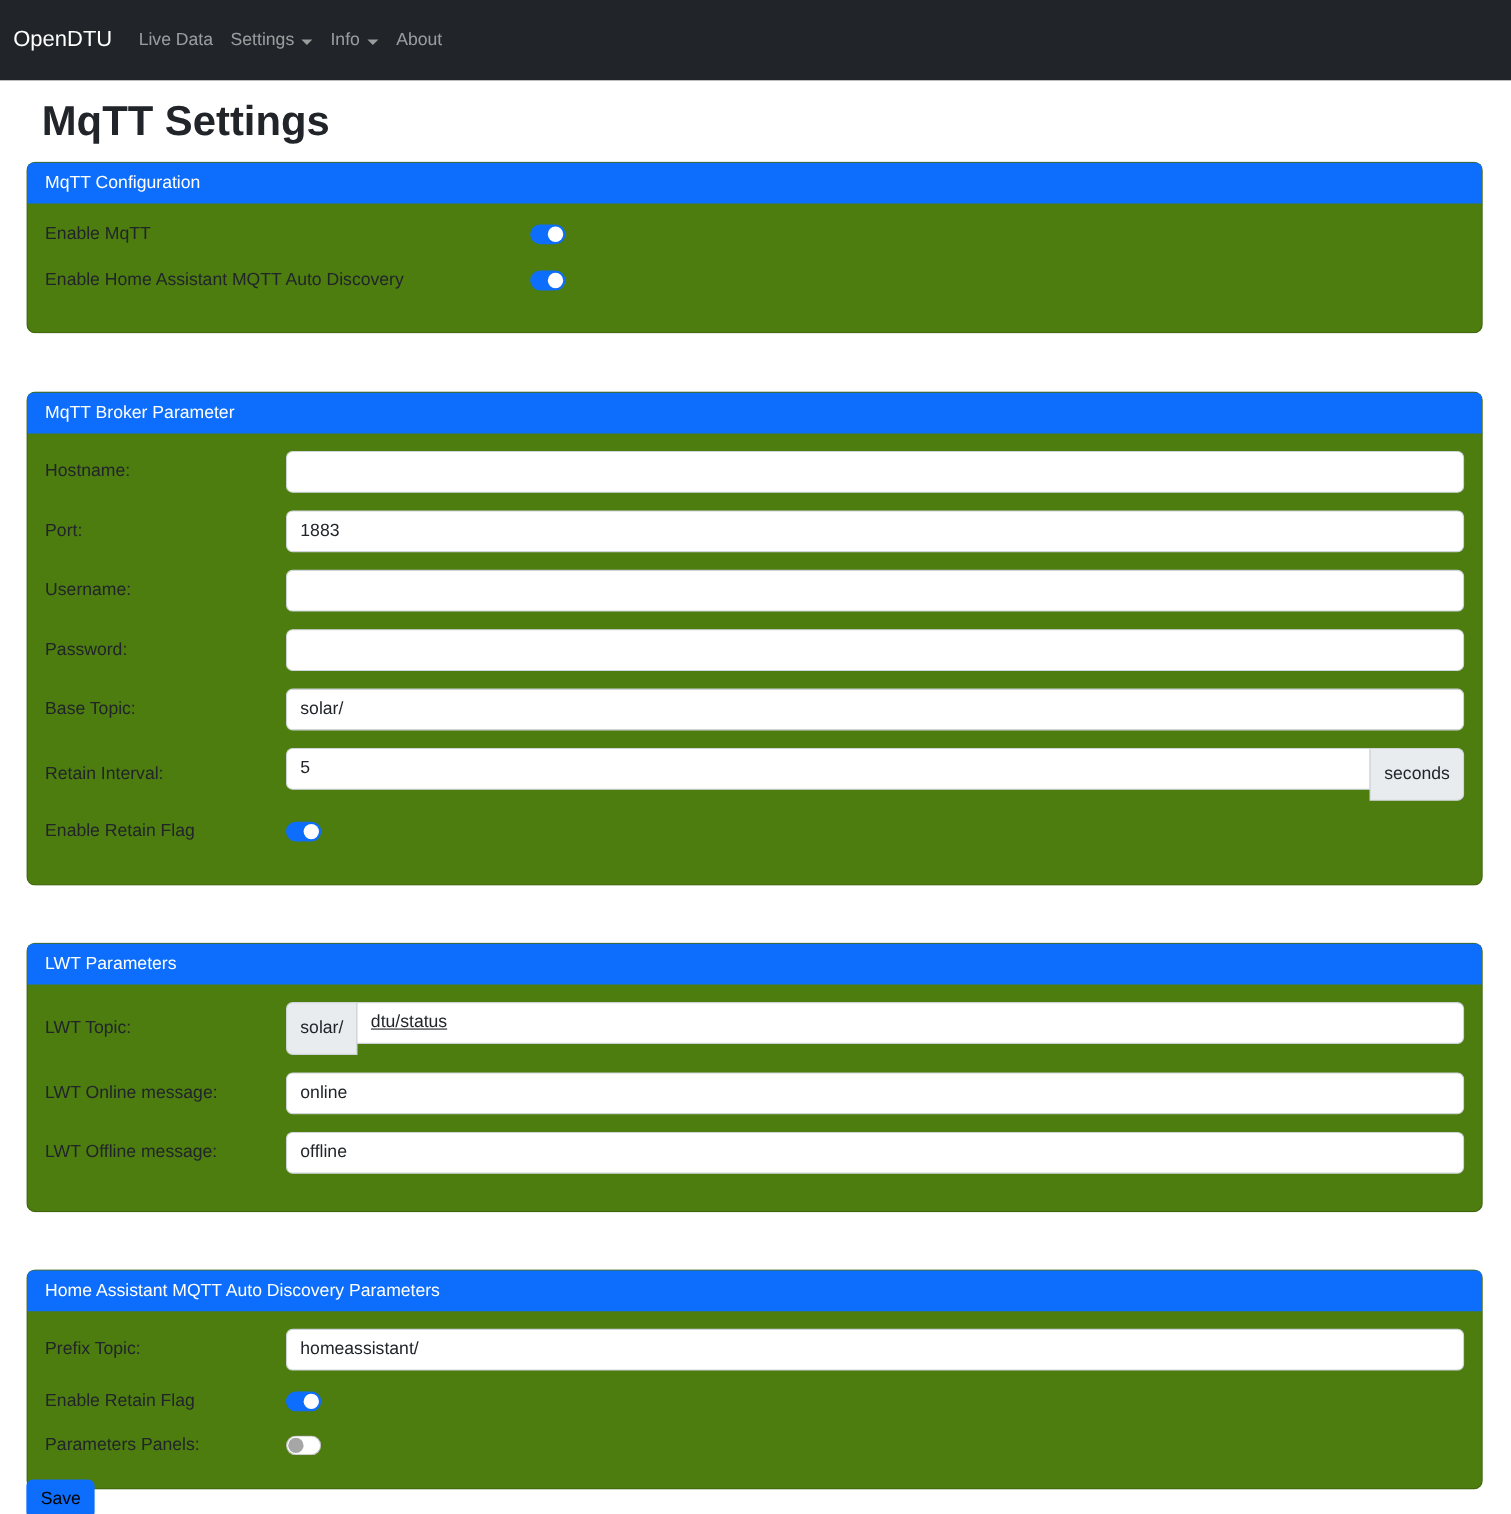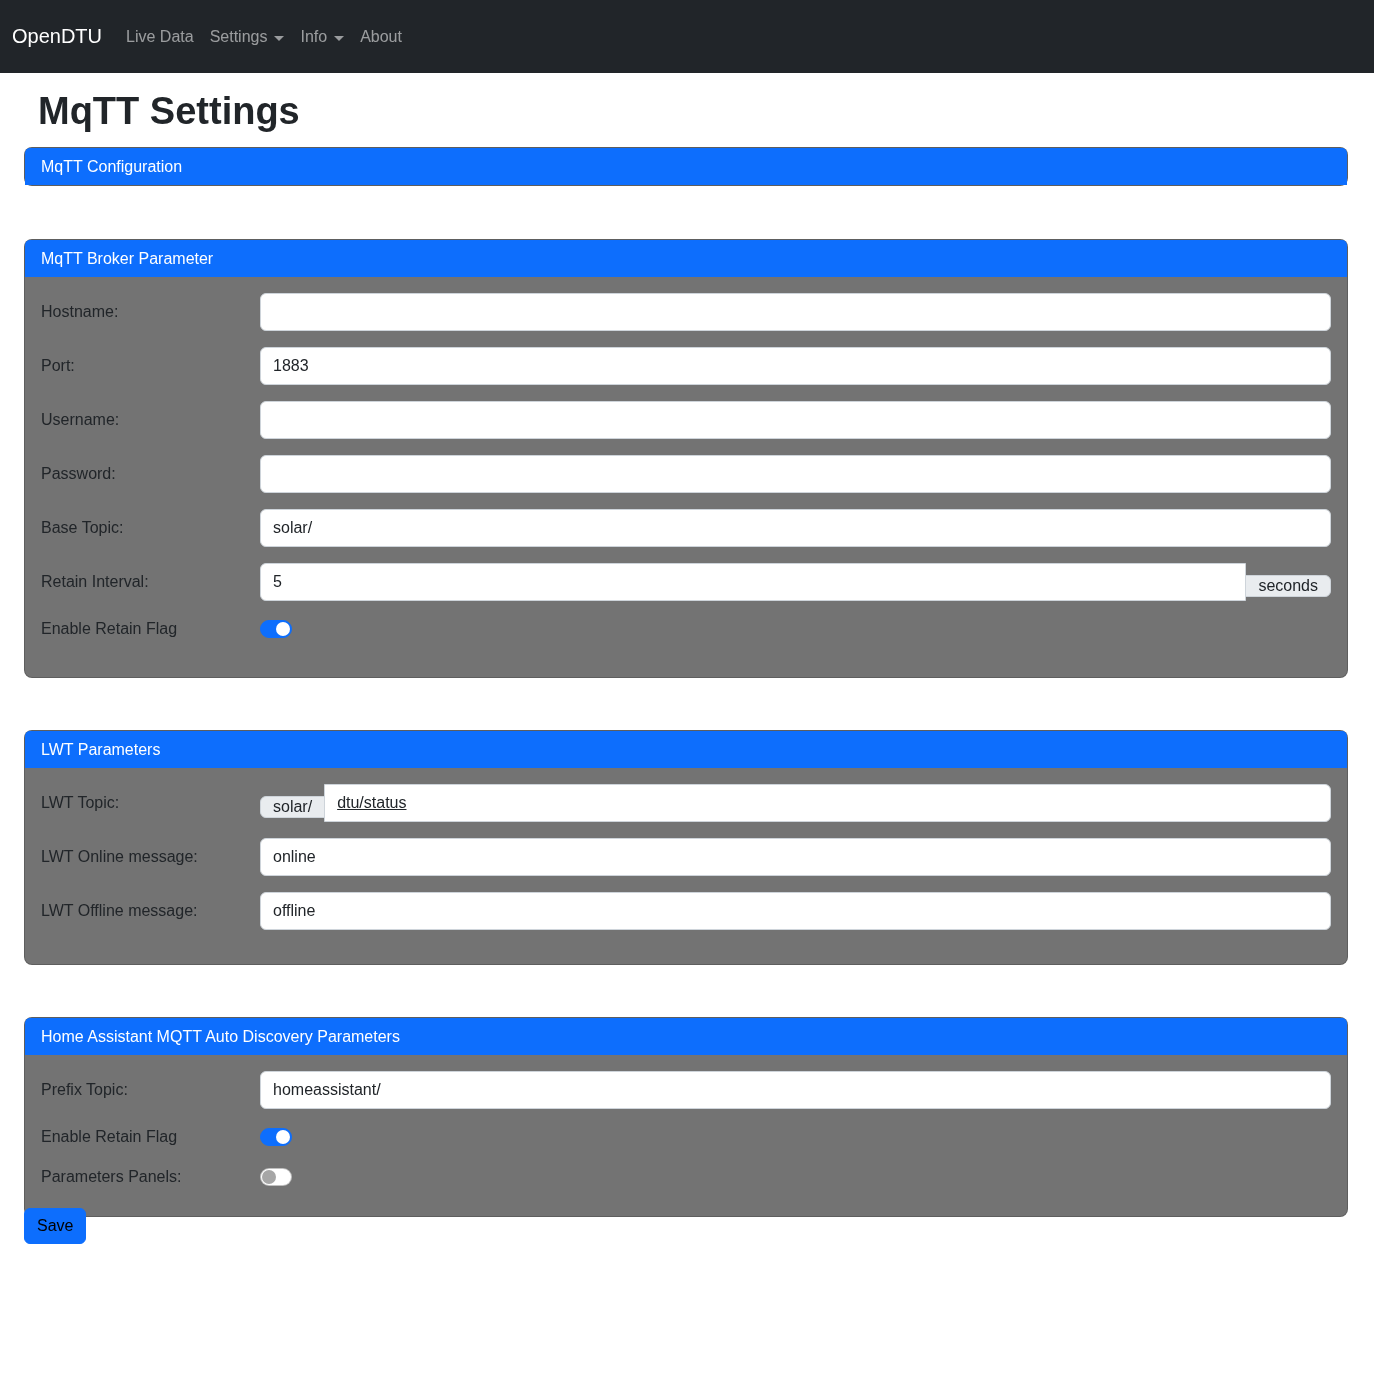--- a/index.html
+++ b/index.html
@@ -57,21 +57,21 @@
     line-height: 44px;
     font-weight: 700;
     margin: 0 0 14px 14px;
   }
 
   
   .card {
     border: 1px solid var(--card-border);
     border-radius: 8px;
     margin-bottom: 52px;
-    background: #737373;
+    background: #4d7c0f;
   }
   .card:first-of-type { margin-bottom: 53px; }
   .card-header {
     background: var(--primary);
     color: #fff;
     padding: 8px 16px;
     line-height: 21px;
     border-radius: 5px 5px 0 0;
   }
   .card-body { padding: 16px; }
@@ -97,27 +97,26 @@
     font: inherit;
     color: var(--text);
     border: 1px solid var(--input-border);
     border-radius: 6px;
     outline: none;
     background: #fff;
   }
   .input-group-text {
     display: flex;
     align-items: center;
-    height: 22px;
+    height: 48px;
     padding: 6px 12px;
     background: var(--addon-bg);
     border: 1px solid var(--input-border);
     color: var(--text);
     white-space: nowrap;
-    margin-top: 12px;
   }
   .addon-left  { border-radius: 6px 0 0 6px; }
   .addon-right { border-radius: 0 6px 6px 0; margin-left: -1px; }
   input.grp-right { border-radius: 0 6px 6px 0; margin-left: -1px; text-decoration: underline; }
   input.grp-left  { border-radius: 6px 0 0 6px; }
 
   
   .switch {
     width: 32px;
     height: 18px;
@@ -175,20 +174,34 @@
     <span>About</span>
   </div>
 </nav>
 
 <div class="page">
   <h1 class="page-title">MqTT Settings</h1>
 
   
   <div class="card">
     <div class="card-header">MqTT Configuration</div>
+    <div class="card-body cfg">
+      <div class="form-row">
+        <div class="form-label">Enable MqTT</div>
+        <div class="switch on">
+          <div class="knob"></div>
+        </div>
+      </div>
+      <div class="form-row last">
+        <div class="form-label">Enable Home Assistant MQTT Auto Discovery</div>
+        <div class="switch on">
+          <div class="knob"></div>
+        </div>
+      </div>
+    </div>
   </div>
 
   
   <div class="card">
     <div class="card-header">MqTT Broker Parameter</div>
     <div class="card-body brk">
       <div class="form-row">
         <div class="form-label">Hostname:</div>
         <div class="form-field">
           <input type="text" class="form-control" value="" style="">

